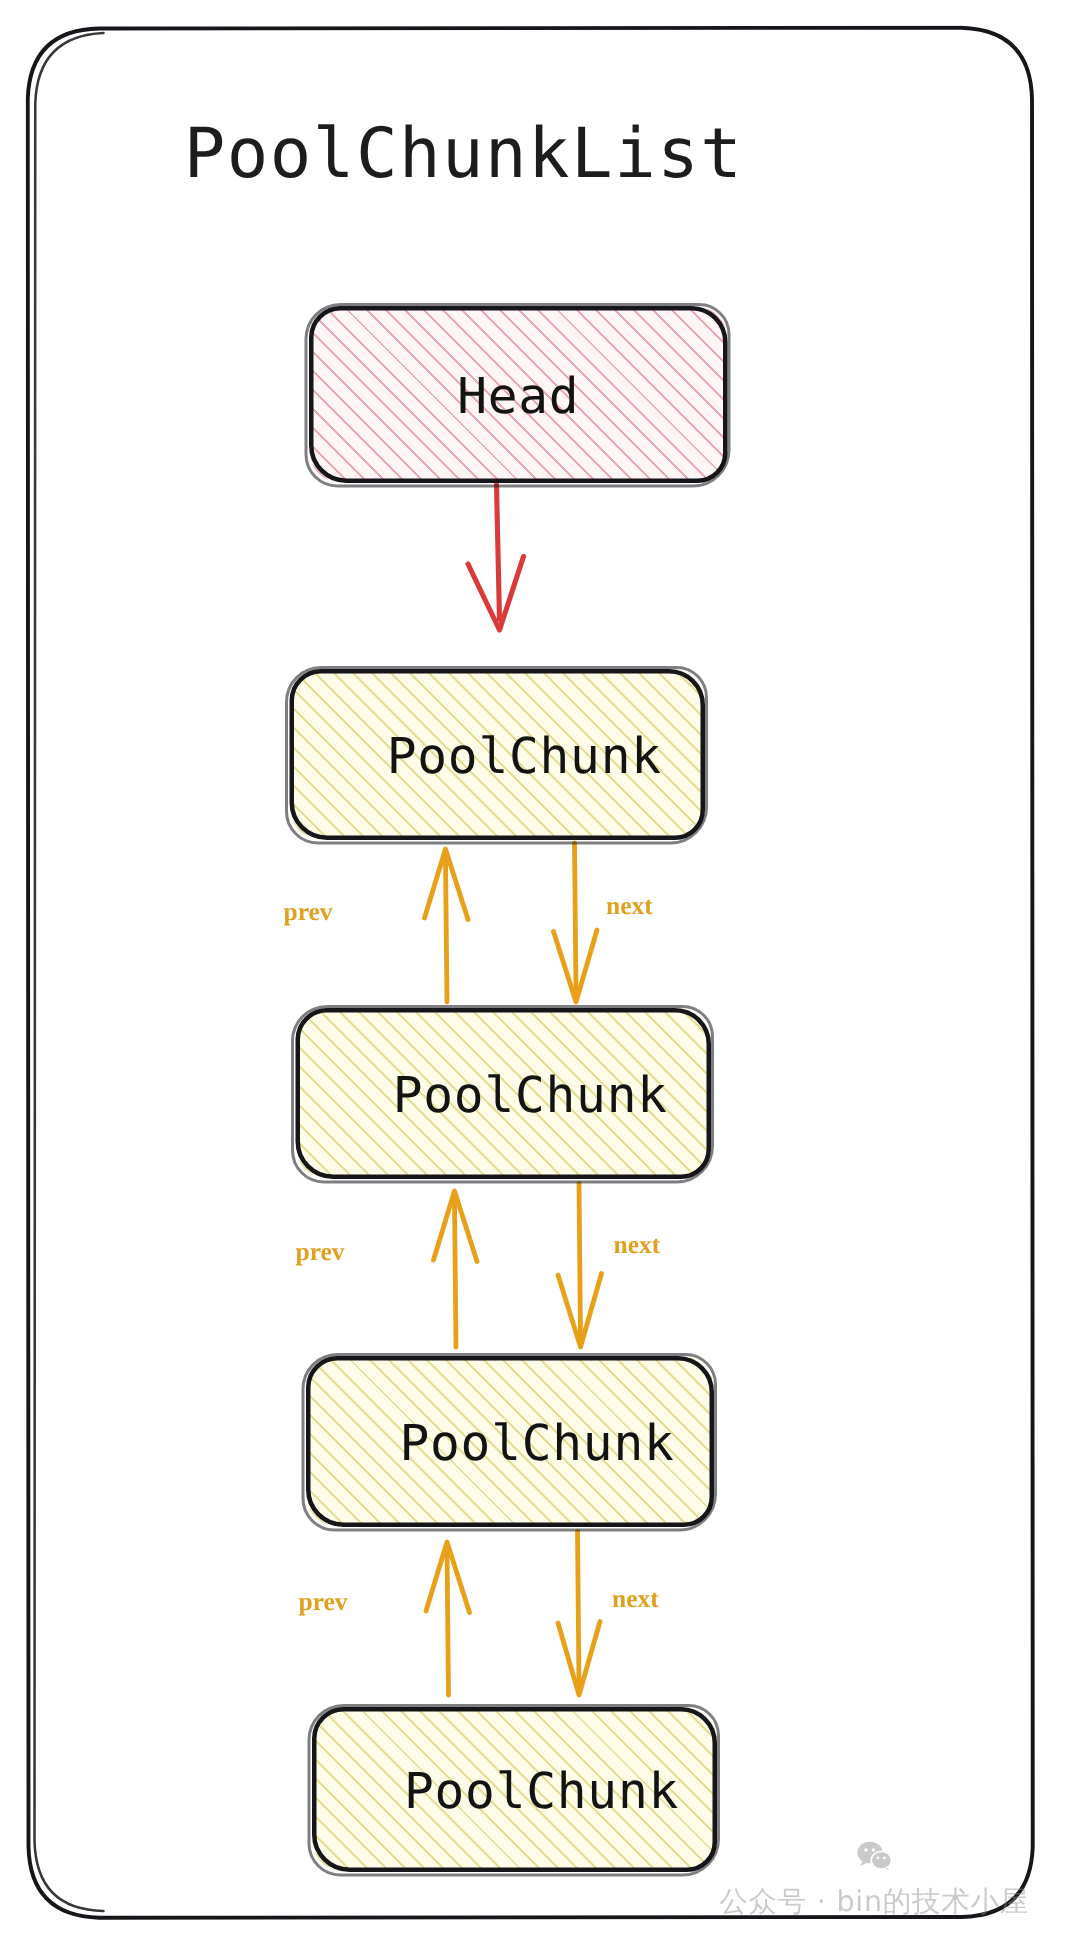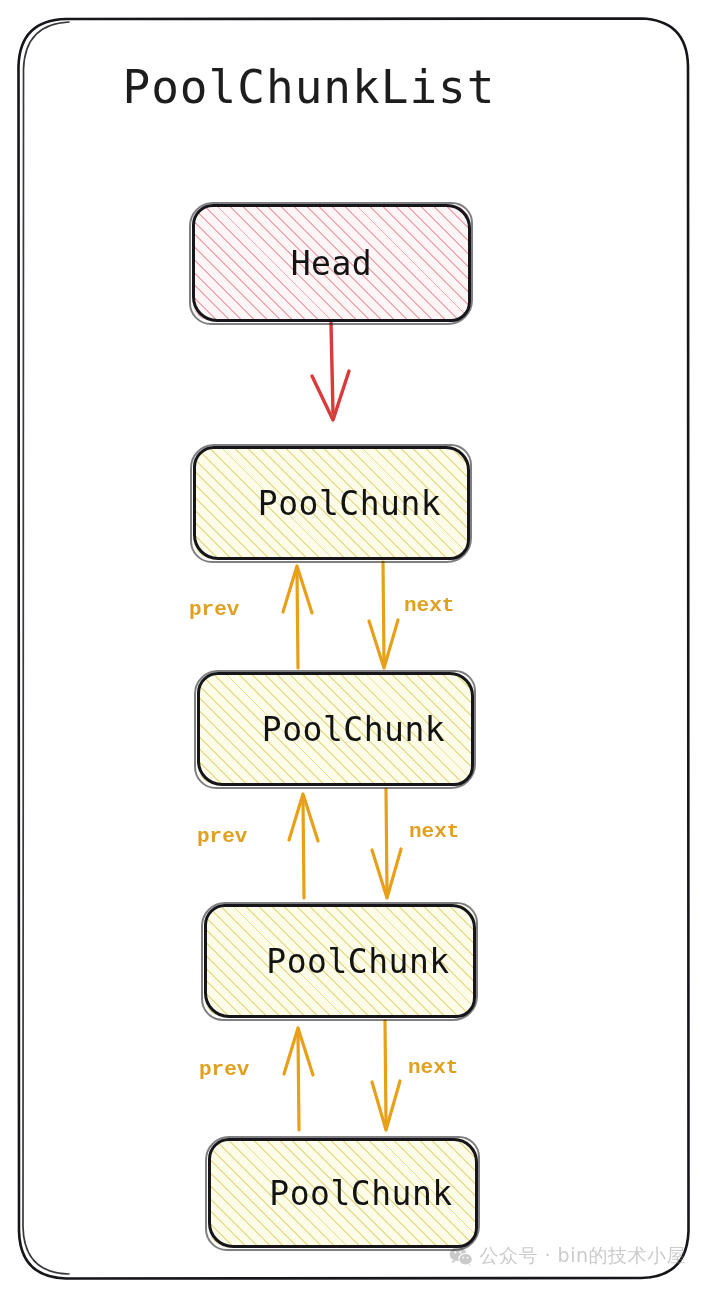--- a/index.html
+++ b/index.html
@@ -29,21 +29,21 @@
     top: 17px;
     width: 673px;
     height: 1263px;
     pointer-events: none;
   }
 
   
   .diagram-title {
     position: absolute;
     left: 0;
-    top: 60px;
+    top: 75px;
     width: 618px;
     text-align: center;
     font-family: "DejaVu Sans Mono", "Liberation Mono", monospace;
     font-size: 46px;
     font-weight: 500;
     letter-spacing: 1px;
     color: #1d1d1d;
     white-space: nowrap;
   }
 
@@ -102,36 +102,37 @@
         rgba(208, 190, 60, 0.48) 1.4px,
         rgba(255,255,255,0) 1.4px,
         rgba(255,255,255,0) 9px);
     background-color: #fcfce9;
     padding-left: 36px;
   }
 
   
   .edge-label {
     position: absolute;
-    font-family: Liberation Mono, monospace;
-    font-size: 21px;
+    font-family: Liberation Serif, serif;
+    font-size: 17px;
     font-weight: 700;
     color: #e0a020;
     white-space: nowrap;
   }
 
   
   .watermark {
     position: absolute;
     right: 24px;
-    bottom: 28px;
+    bottom: 16px;
     display: flex;
     align-items: center;
     gap: 7px;
     opacity: .46;
+    flex-direction: column;
   }
   .watermark-text {
     font-family: "DejaVu Sans", "Liberation Sans", sans-serif;
     font-size: 19px;
     color: #8d8d8d;
     letter-spacing: .5px;
     white-space: nowrap;
   }
   .wechat-icon { display: block; }
 </style>
@@ -179,21 +180,21 @@
       <path d="M 385 1021 L 386 1124" stroke="#e8a018" stroke-width="3.2" stroke-linecap="round"></path>
       <path d="M 372 1082 L 386 1130 L 400 1081" stroke="#e8a018" stroke-width="3.2" fill="none" stroke-linecap="round" stroke-linejoin="round"></path>
     </g>
 
     <g>
       <path d="M 299 1130 L 298 1034" stroke="#e8a018" stroke-width="3.2" stroke-linecap="round"></path>
       <path d="M 284 1074 L 298 1028 L 313 1075" stroke="#e8a018" stroke-width="3.2" fill="none" stroke-linecap="round" stroke-linejoin="round"></path>
     </g>
   </svg>
 
-  <div class="node node-head" style="left:192px; top:204px; width:279px; height:118px;">
+  <div class="node node-head" style="left:206px; top:204px; width:279px; height:118px;">
     <span class="node-label">Head</span>
   </div>
 
   <div class="node node-chunk" style="left:193px; top:446px; width:277px; height:114px;">
     <span class="node-label">PoolChunk</span>
   </div>
 
   <div class="node node-chunk" style="left:197px; top:672px; width:277px; height:114px;">
     <span class="node-label">PoolChunk</span>
   </div>

